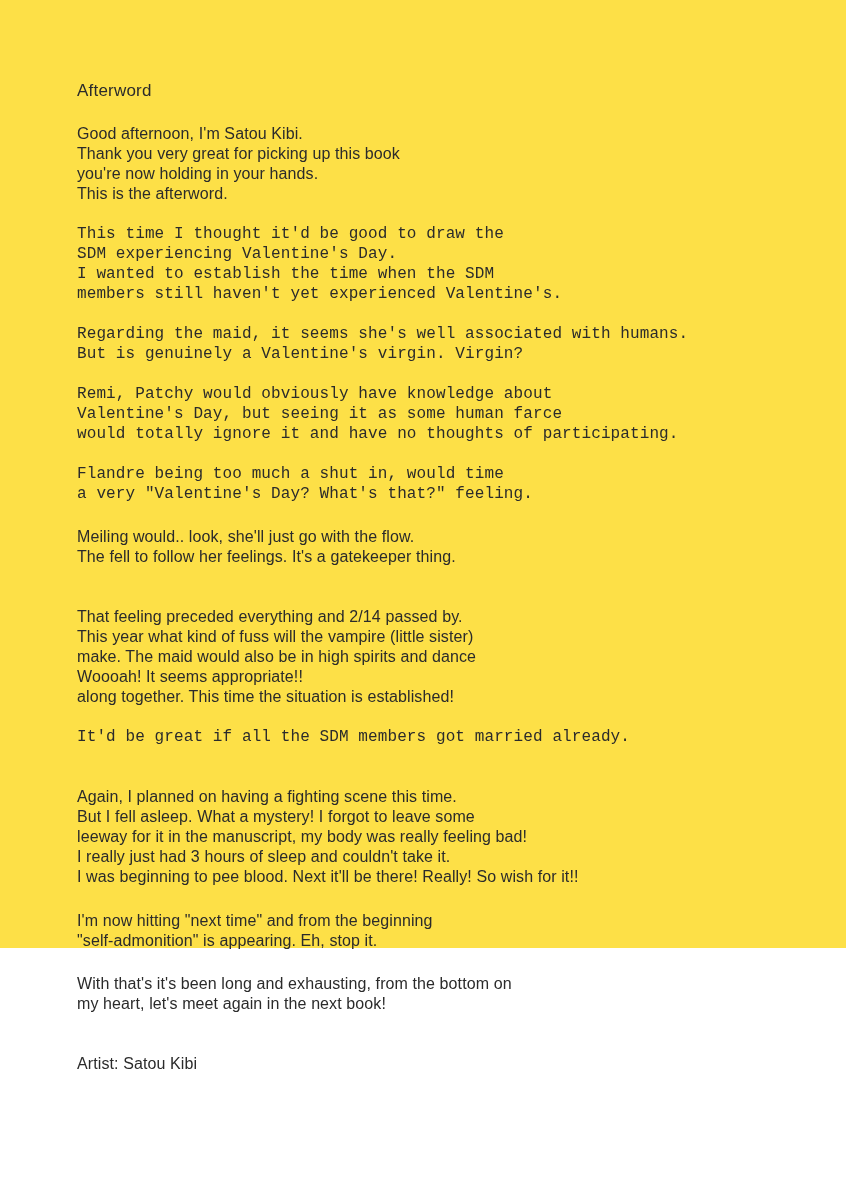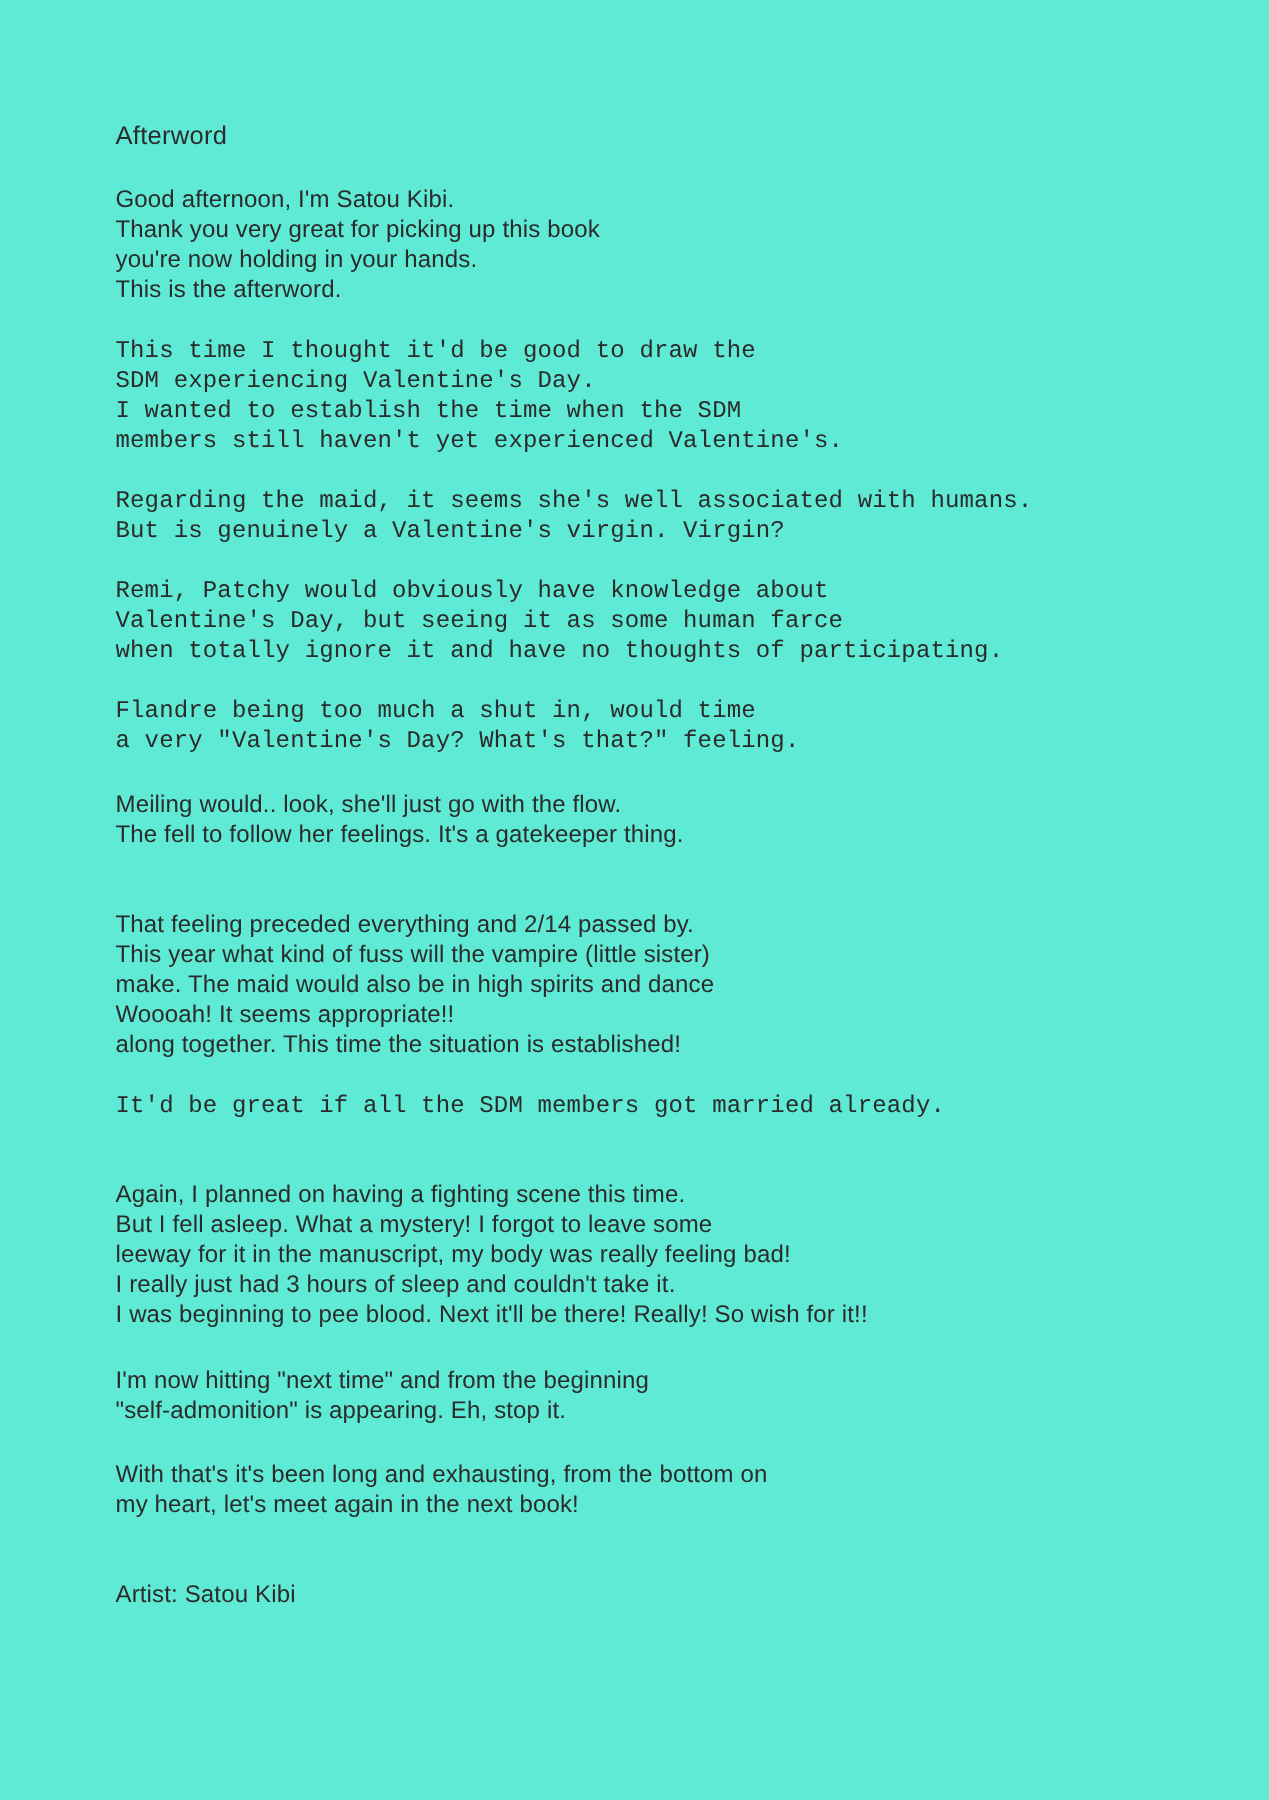--- a/index.html
+++ b/index.html
@@ -6,22 +6,22 @@
     margin: 0;
     padding: 0;
     width: 846px;
     height: 1200px;
     background: #ffffff;
     overflow: hidden;
   }
   .page {
     position: relative;
     width: 846px;
-    height: 1200px;
-    background: #5eead4;
+    height: 948px;
+    background: #fde047;
     font-family: "Liberation Sans", sans-serif;
     color: #2b2b2b;
     box-sizing: border-box;
     padding: 81px 50px 0 77px;
   }
   .title {
     font-size: 17px;
     line-height: 20px;
     font-weight: normal;
     margin: 0;
@@ -67,21 +67,21 @@
   </div>
 
   <div class="para g20">
     <div class="line">Regarding the maid, it seems she's well associated with humans.</div>
     <div class="line">But is genuinely a Valentine's virgin. Virgin?</div>
   </div>
 
   <div class="para g20">
     <div class="line">Remi, Patchy would obviously have knowledge about</div>
     <div class="line">Valentine's Day, but seeing it as some human farce</div>
-    <div class="line">when totally ignore it and have no thoughts of participating.</div>
+    <div class="line">would totally ignore it and have no thoughts of participating.</div>
   </div>
 
   <div class="para g20">
     <div class="line">Flandre being too much a shut in, would time</div>
     <div class="line">a very "Valentine's Day? What's that?" feeling.</div>
   </div>
 
   <div class="para g23">
     <div class="line">Meiling would.. look, she'll just go with the flow.</div>
     <div class="line">The fell to follow her feelings. It's a gatekeeper thing.</div>

